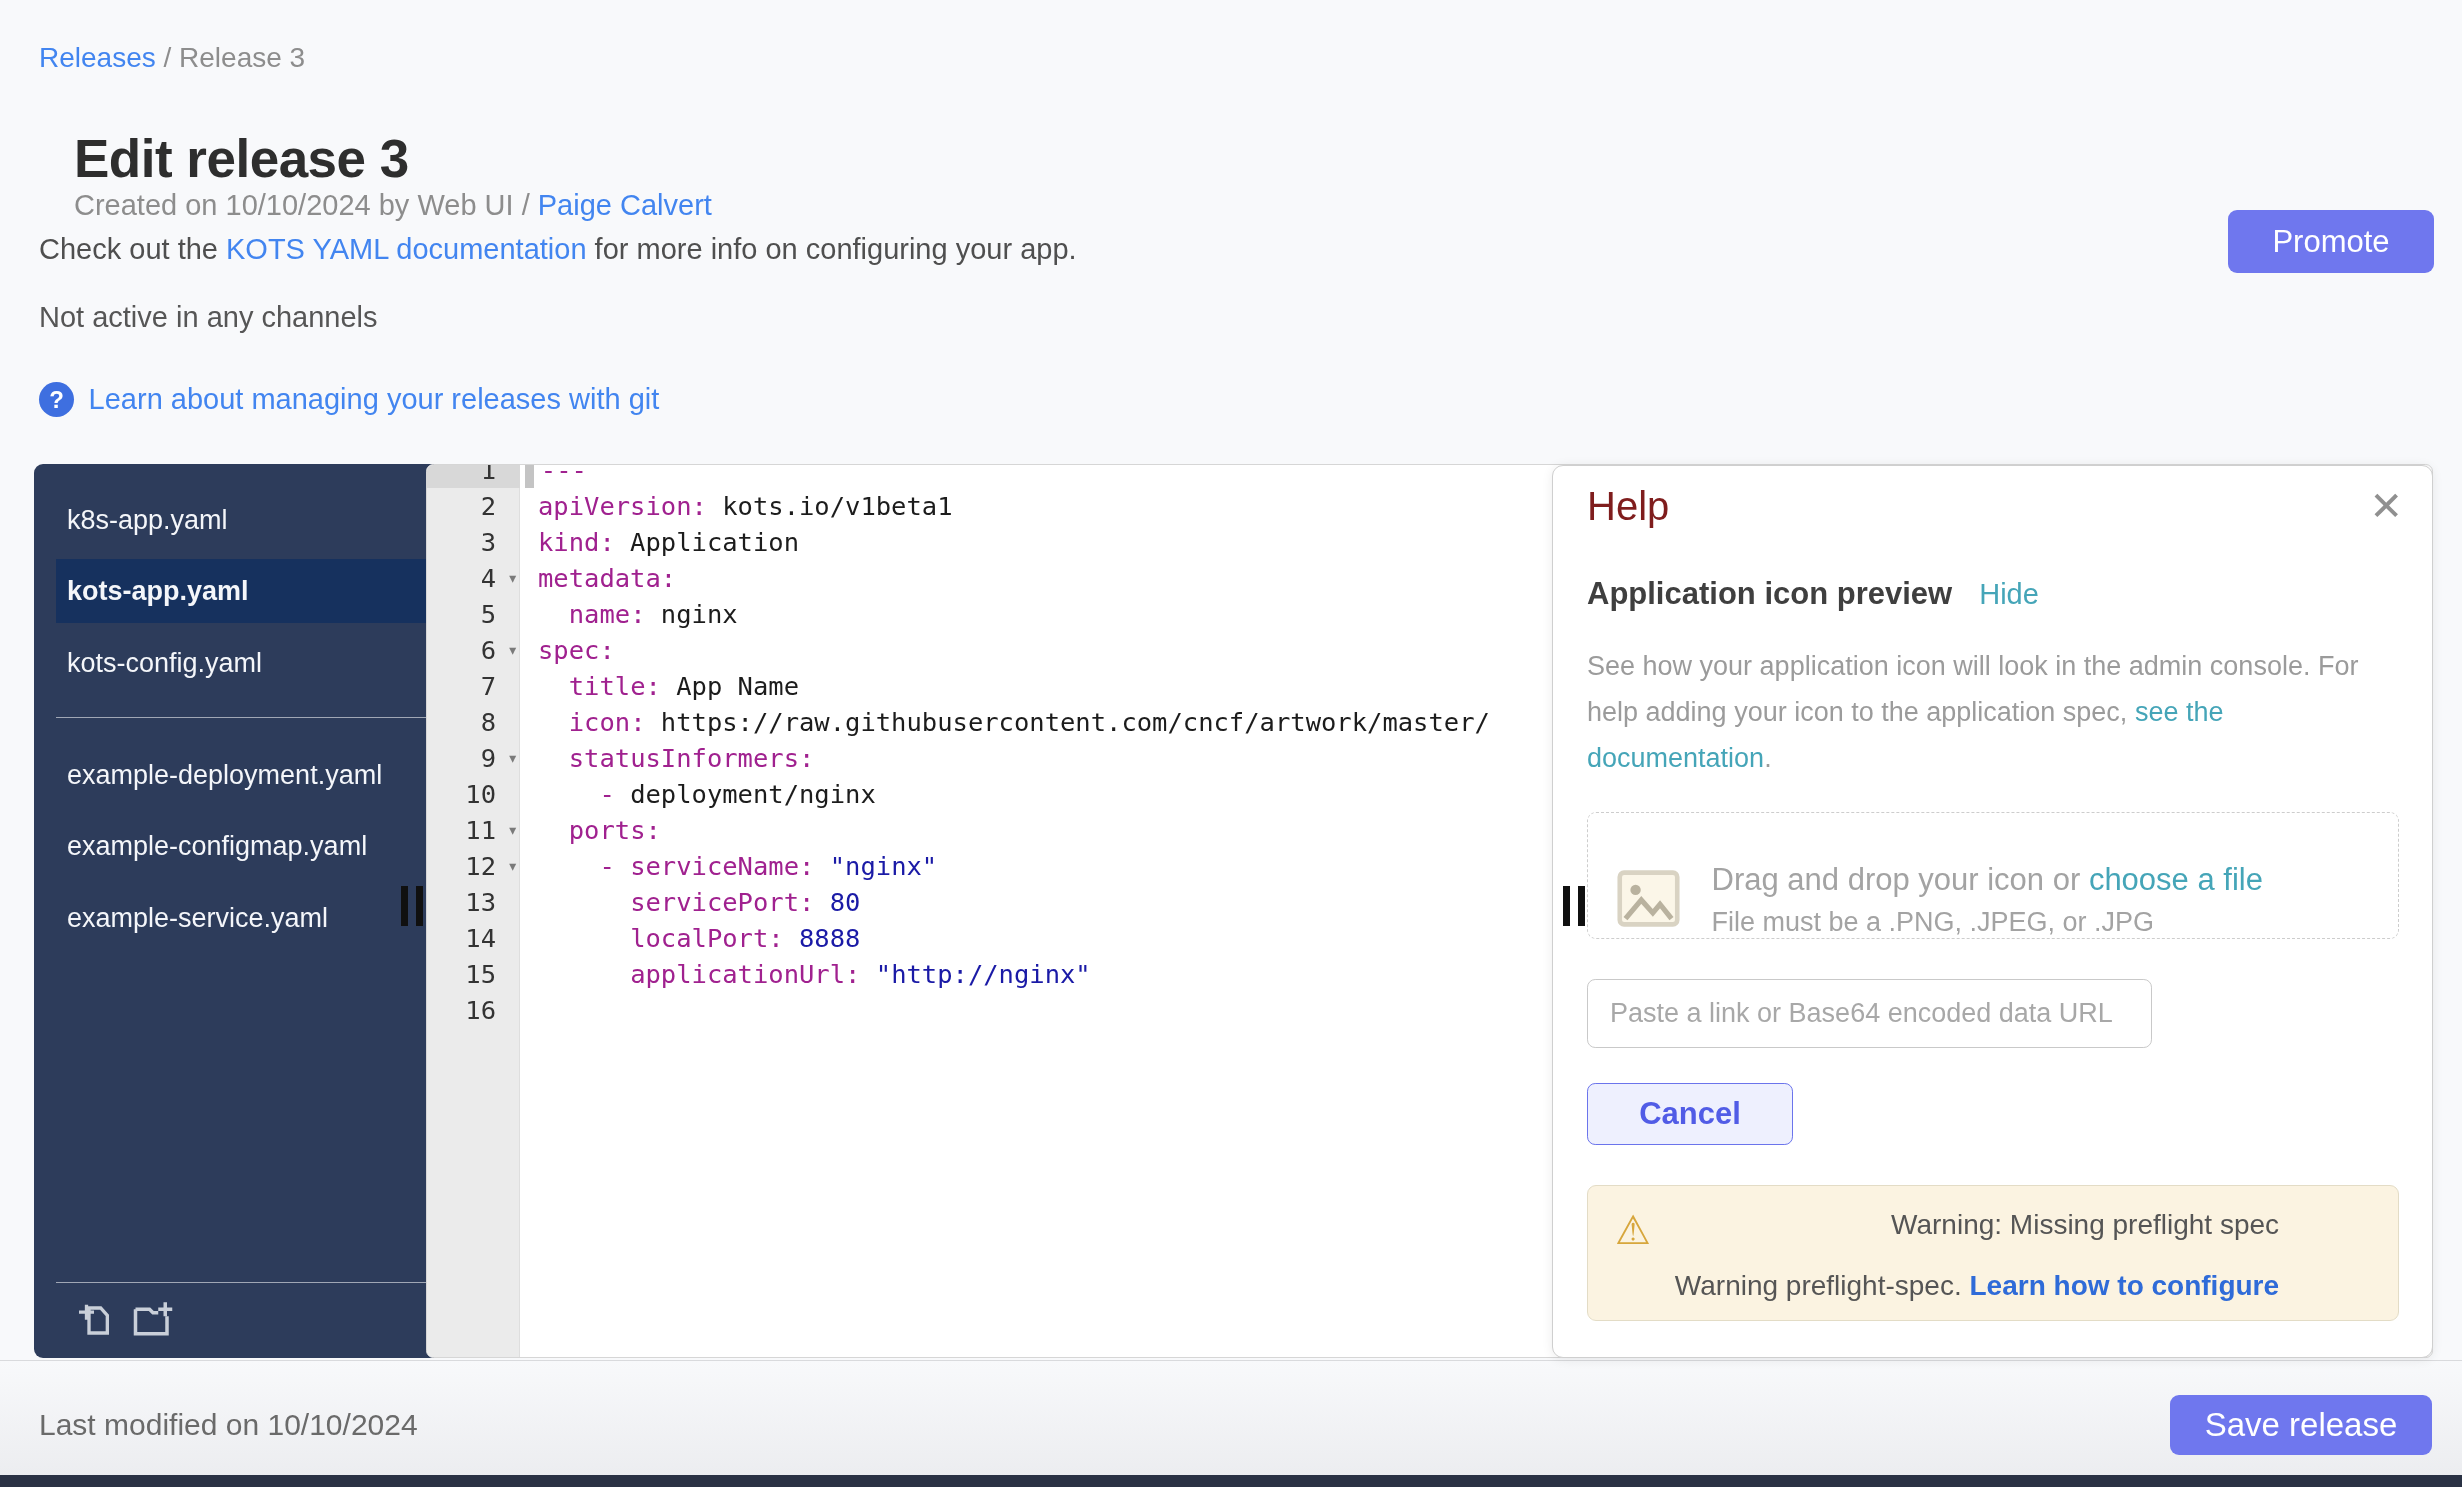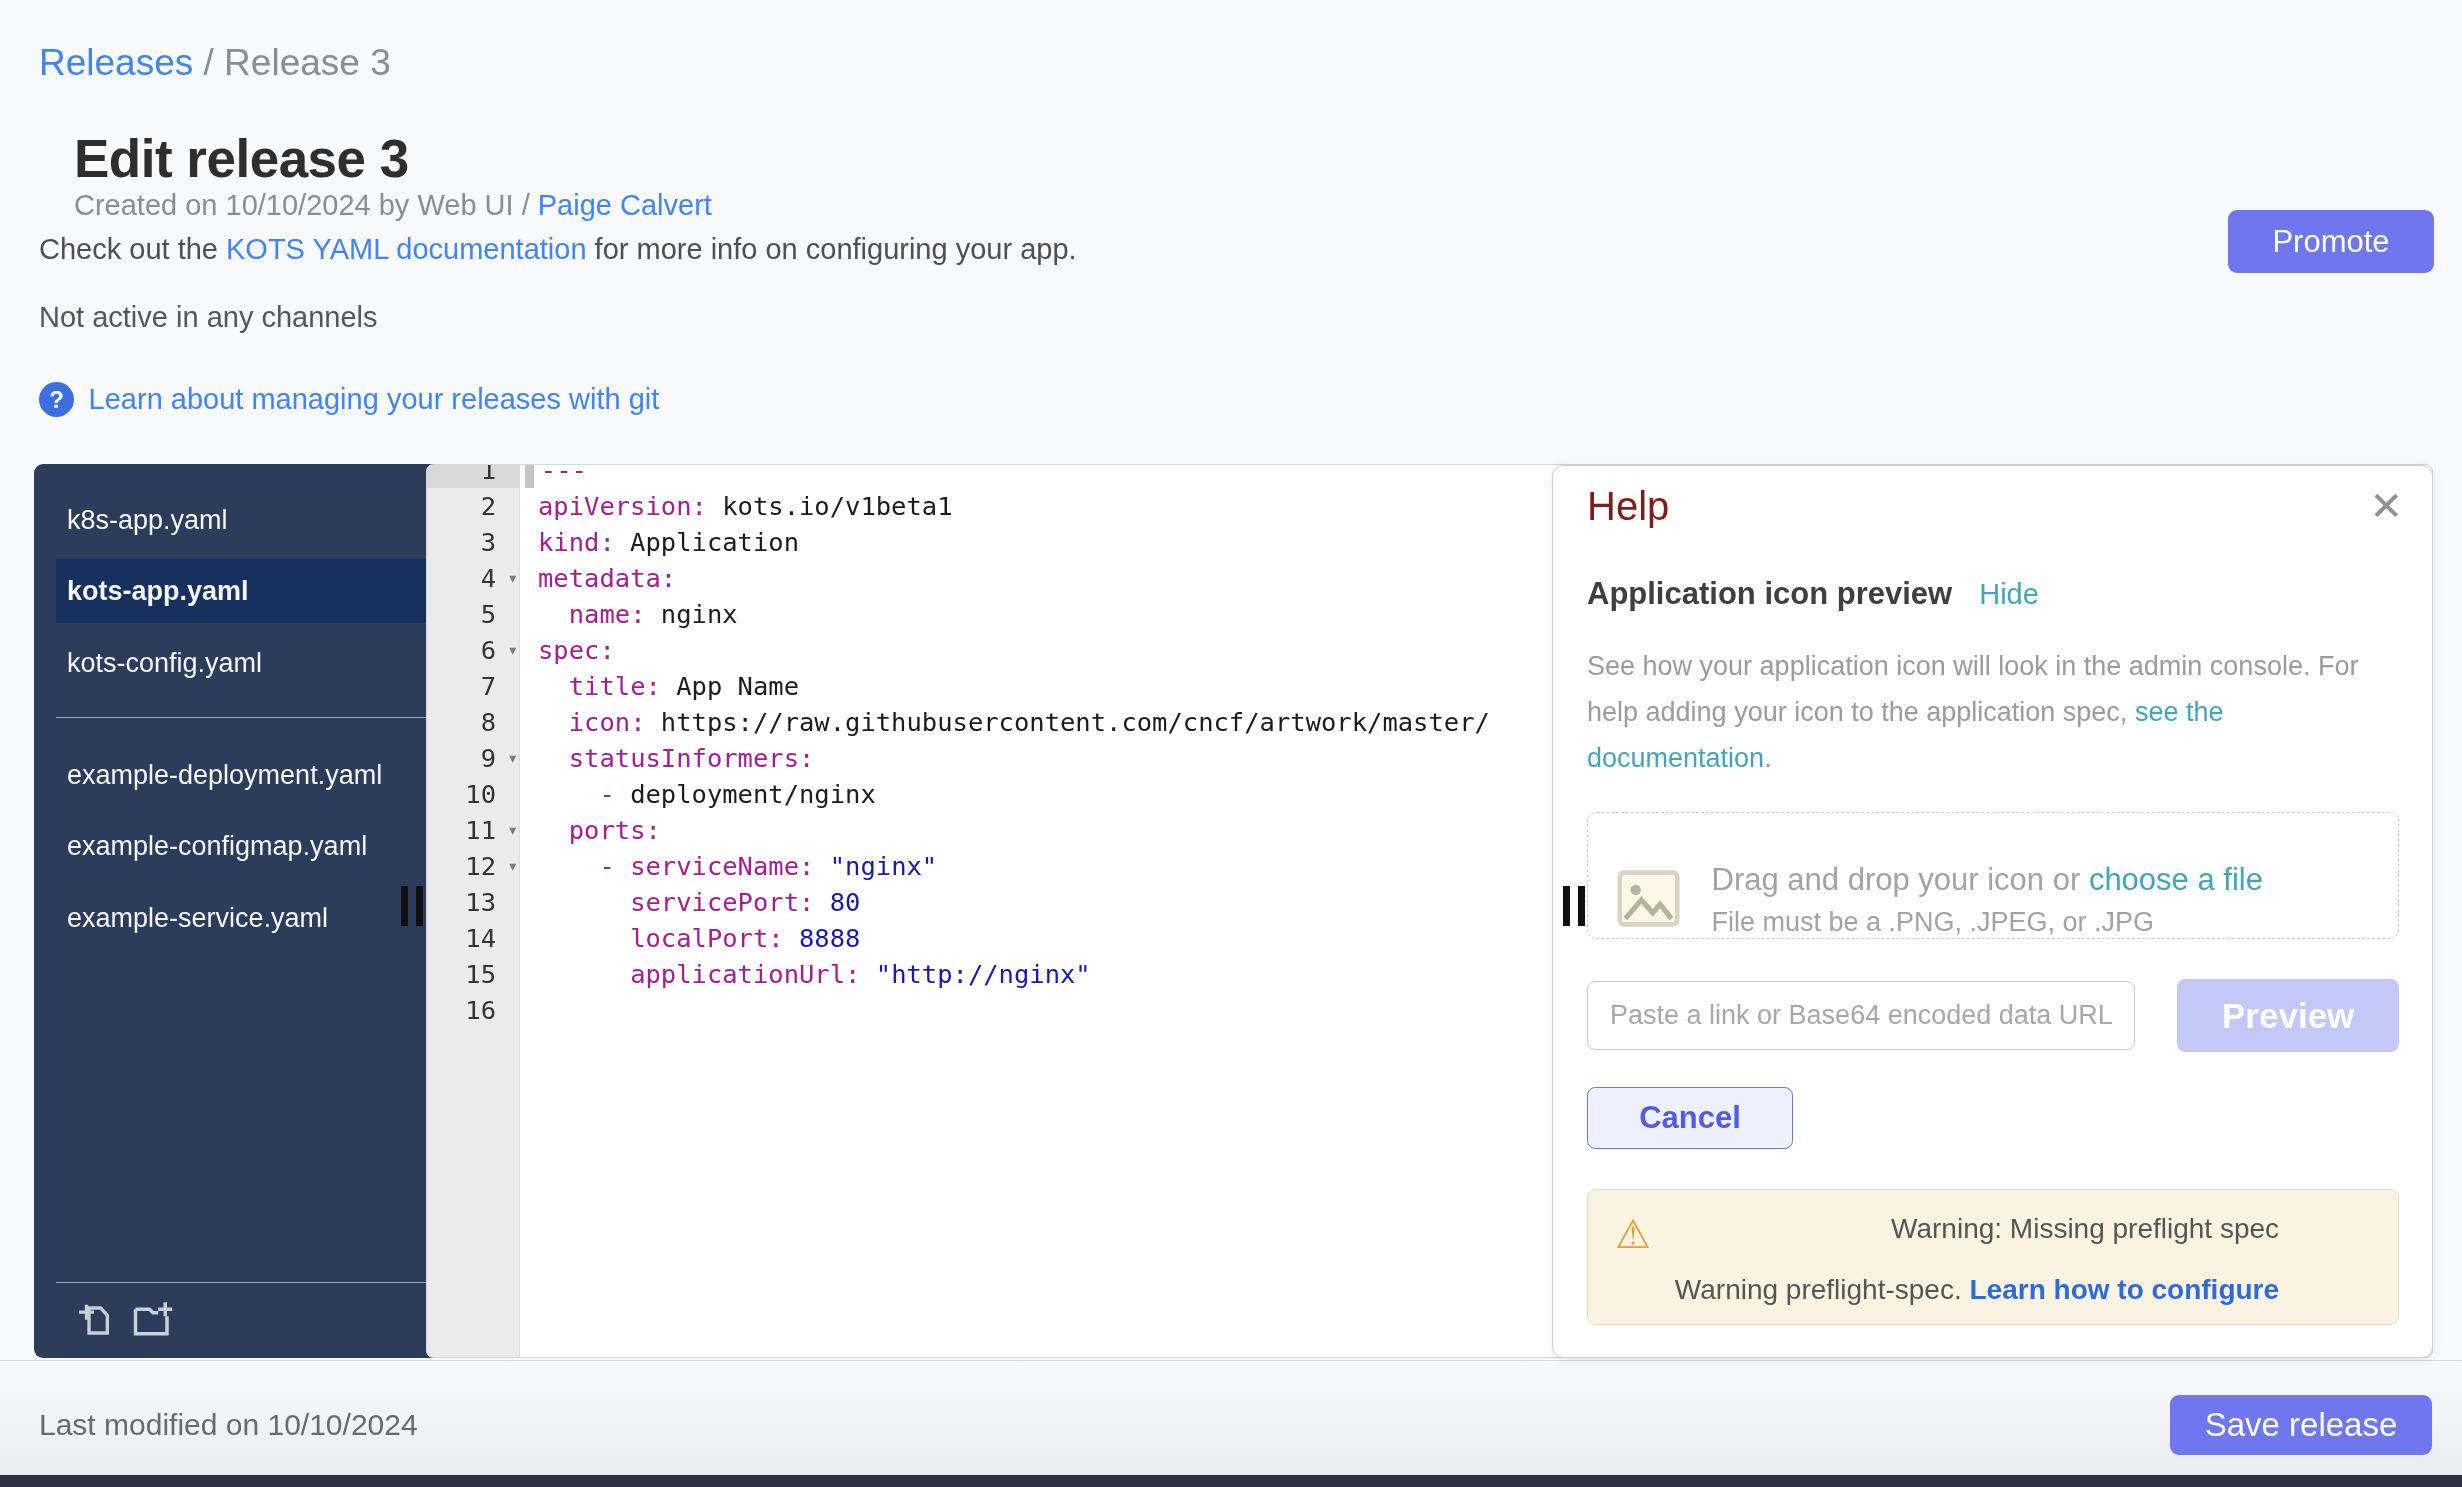--- a/index.html
+++ b/index.html
@@ -8,21 +8,21 @@
     font-family:"Liberation Sans", sans-serif;
     background:#f8f9fb;
     position:relative;
     overflow:hidden;
     color:#4f4f4f;
   }
   .link-blue { color:#4285f0; text-decoration:none; cursor:pointer; }
   .link-teal { color:#45a5b8; text-decoration:none; cursor:pointer; }
 
   
-  .breadcrumb { position:absolute; left:39px; top:42px; font-size:37px; }
+  .breadcrumb { position:absolute; left:39px; top:42px; font-size:28px; }
   .breadcrumb .crumb-current { color:#8d8d8d; }
   .breadcrumb .crumb-sep { color:#8d8d8d; }
 
   .title-row { position:absolute; left:39px; top:128px; display:flex; align-items:baseline;flex-direction:column; }
   .page-title { font-size:53px; font-weight:bold; color:#2e2e2e; letter-spacing:-0.5px; }
   .title-meta { font-size:29px; color:#8d8d8d; margin-left:35px; }
 
   .docs-line { position:absolute; left:39px; top:233px; font-size:29px; color:#4f4f4f; }
   .channel-status { position:absolute; left:39px; top:301px; font-size:29px; color:#565656; }
 
@@ -304,21 +304,20 @@
       <div class="dz-text">
         <div class="dz-line1">
           <span>Drag and drop your icon or </span><span class="link-teal">choose a file</span>
         </div>
         <div class="dz-line2">File must be a .PNG, .JPEG, or .JPG</div>
       </div>
     </div>
 
     <div class="url-row">
       <input class="url-input" type="text" placeholder="Paste a link or Base64 encoded data URL" style="">
-      <button class="preview-btn">Preview</button>
     </div>
 
     <button class="cancel-btn">Cancel</button>
 
     <div class="warning-box">
       <div class="warn-icon">⚠</div>
       <div class="warn-text">
         <div class="warn-line1">Warning: Missing preflight spec</div>
         <div class="warn-line2">
           <span>Warning preflight-spec. </span><span class="warn-link">Learn how to configure</span>

